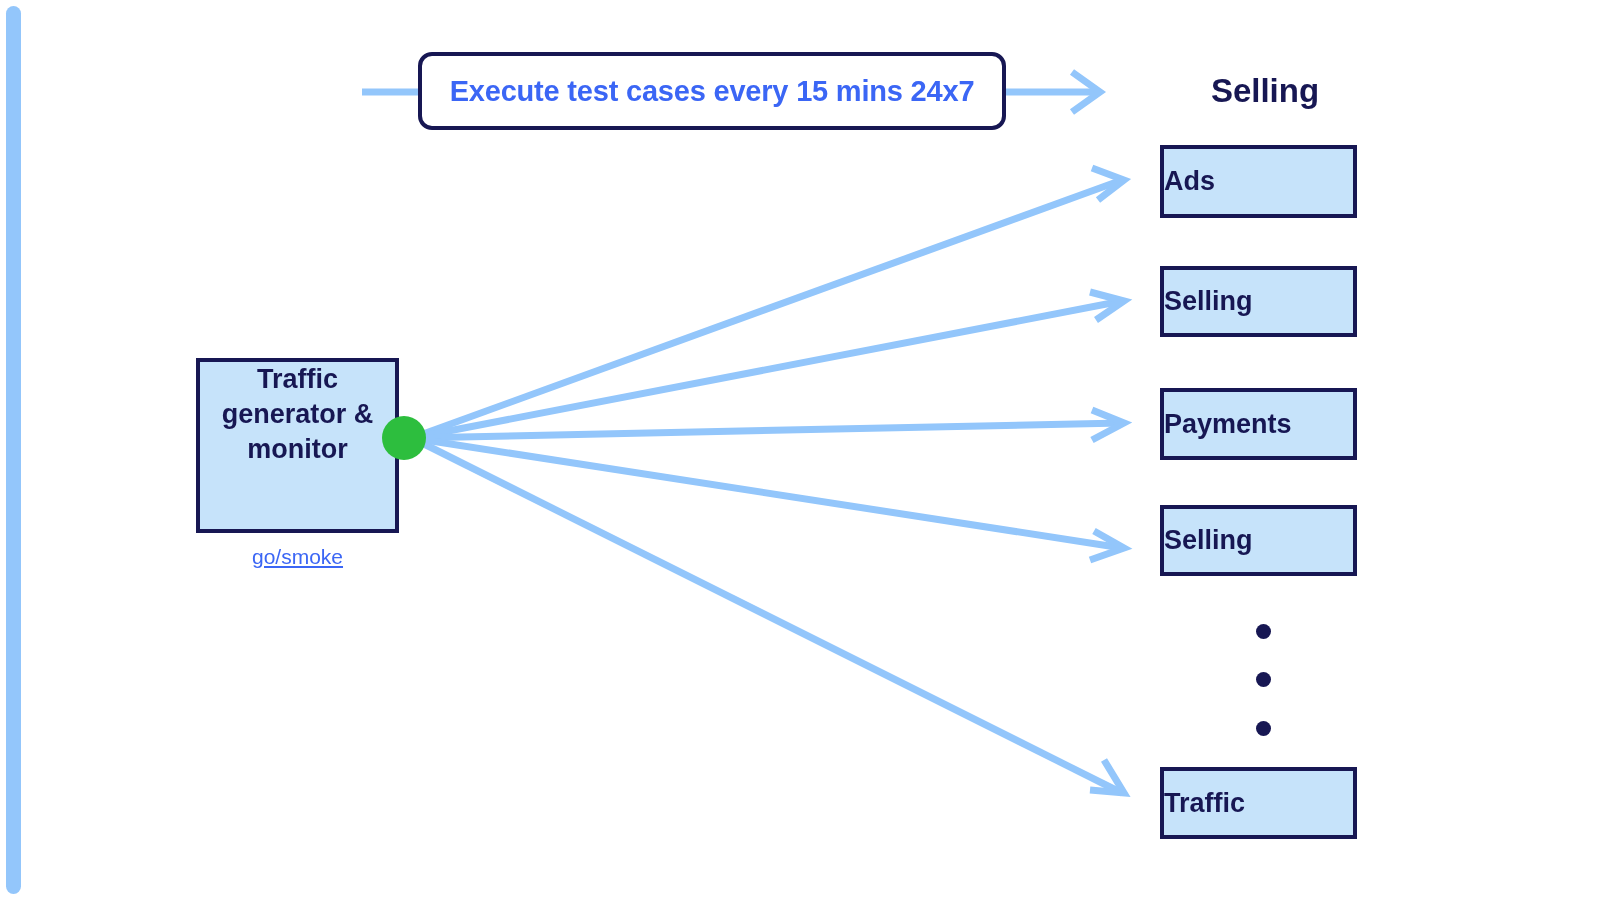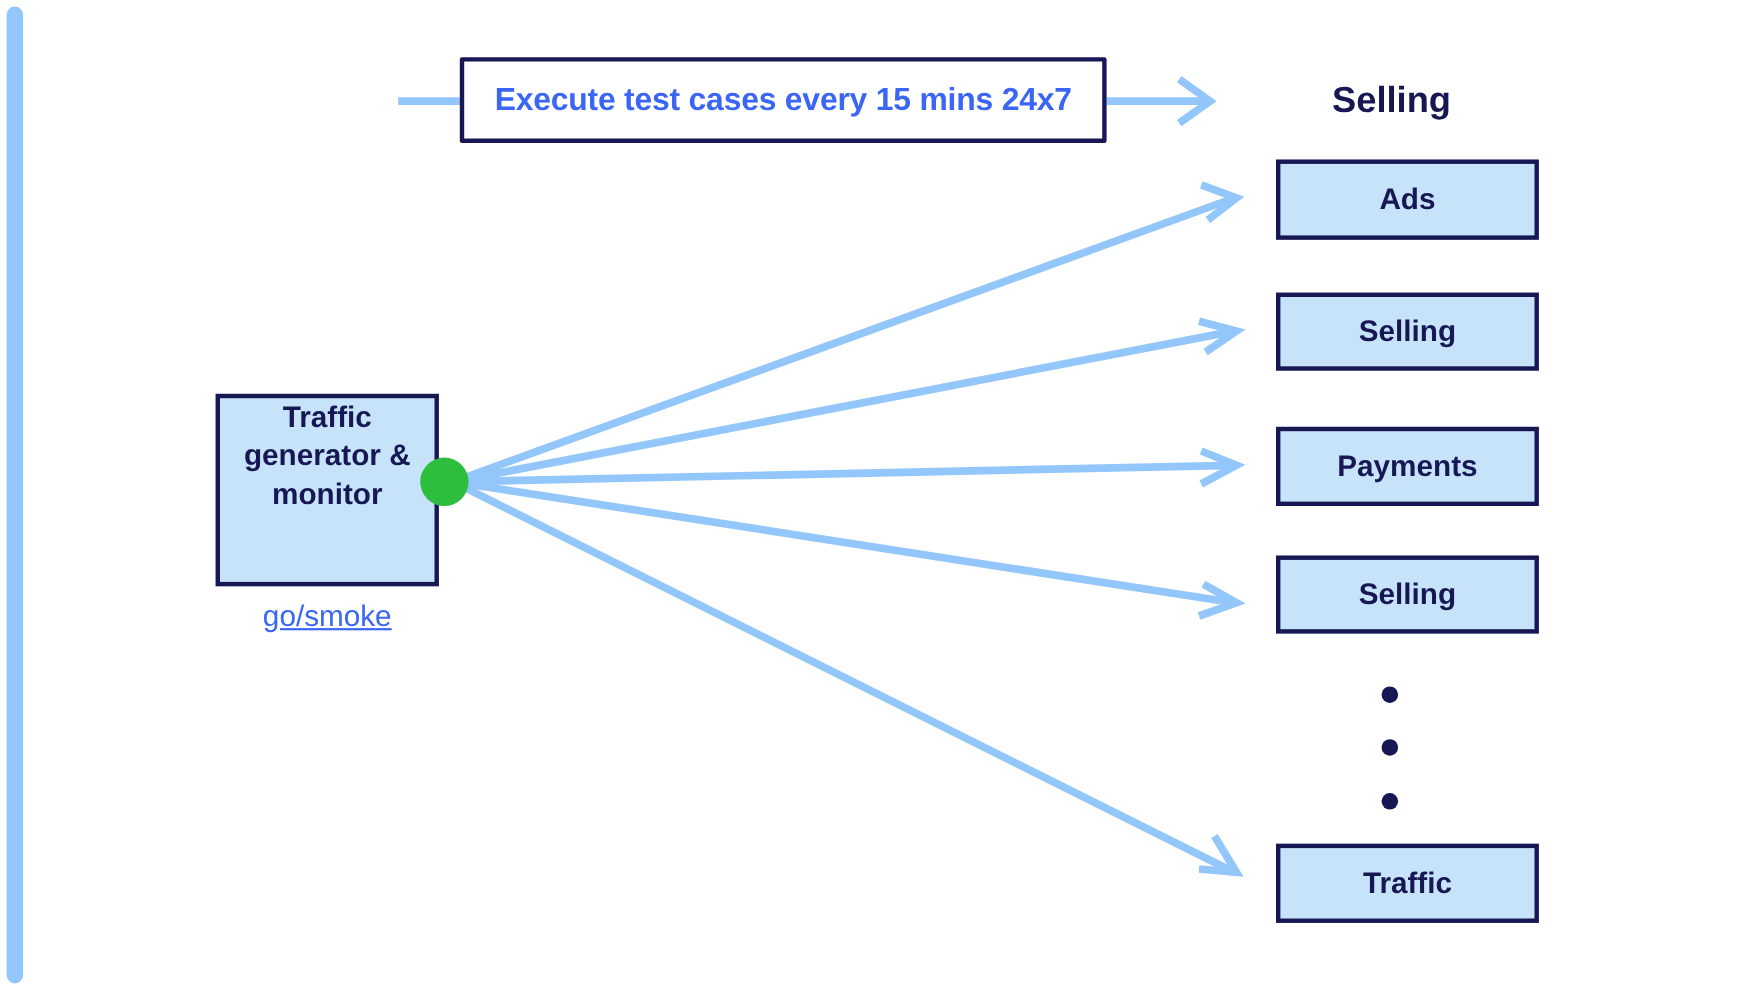--- a/index.html
+++ b/index.html
@@ -40,21 +40,21 @@
   }
   
   .pill {
     position: absolute;
     left: 418px;
     top: 52px;
     width: 588px;
     height: 78px;
     box-sizing: border-box;
     border: 4px solid #171753;
-    border-radius: 2px;
+    border-radius: 14px;
     background: #ffffff;
     display: flex;
     align-items: center;
     justify-content: center;
   }
   .pill-text {
     color: #3B66F5;
     font-size: 29px;
     font-weight: bold;
     letter-spacing: -0.2px;
@@ -82,21 +82,21 @@
     line-height: 1.3;
     padding: 0 6px;
   }
   .source-link {
     position: absolute;
     left: 196px;
     top: 545px;
     width: 203px;
     text-align: center;
     color: #3B66F5;
-    font-size: 27px;
+    font-size: 21px;
     text-decoration: underline;
     cursor: pointer;
   }
   .green-dot {
     position: absolute;
     left: 382px;
     top: 416px;
     width: 44px;
     height: 44px;
     border-radius: 50%;
@@ -109,27 +109,26 @@
     top: 72px;
     width: 210px;
     text-align: center;
     color: #171753;
     font-size: 33px;
     font-weight: bold;
   }
   .domain-box {
     position: absolute;
     left: 1160px;
-    width: 239px;
+    width: 197px;
     box-sizing: border-box;
     border: 4px solid #171753;
     background: #C6E3FA;
     display: flex;
     align-items: center;
-    justify-content: center;
   }
   .domain-label {
     color: #171753;
     font-size: 27px;
     font-weight: bold;
     white-space: nowrap;
   }
   .ellipsis-dot {
     position: absolute;
     width: 15px;

